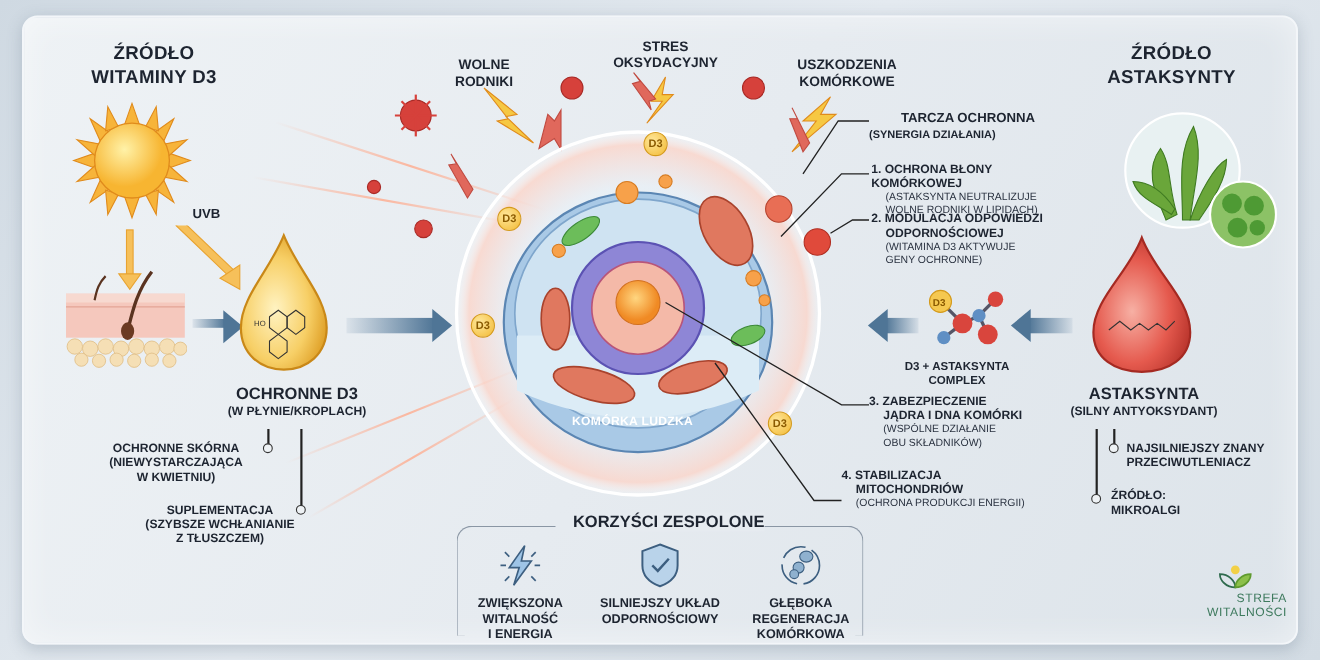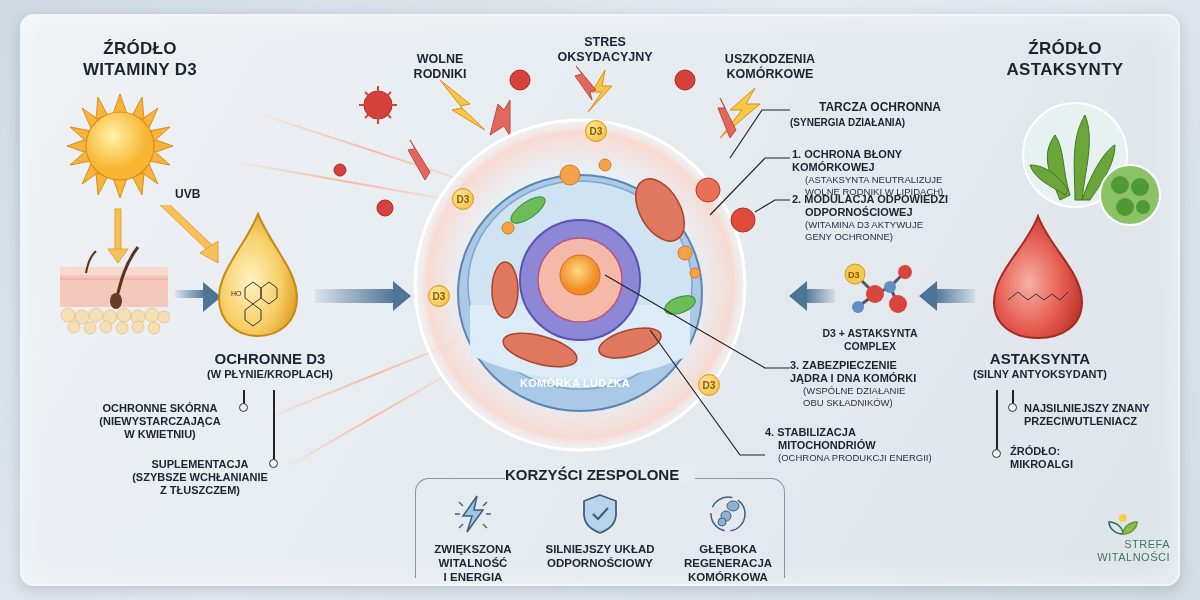--- a/index.html
+++ b/index.html
@@ -266,21 +266,21 @@
   <div class="small" style="margin-left:13px;">WOLNE RODNIKI W LIPIDACH)</div>
 </div>
 <div class="abs" style="left:792px;top:193px;width:170px;">
   <div class="sub">2. MODULACJA ODPOWIEDZI</div>
   <div class="sub" style="margin-left:13px;">ODPORNOŚCIOWEJ</div>
   <div class="small" style="margin-left:13px;">(WITAMINA D3 AKTYWUJE</div>
   <div class="small" style="margin-left:13px;">GENY OCHRONNE)</div>
 </div>
 <div class="abs" style="left:790px;top:359px;width:170px;">
   <div class="sub">3. ZABEZPIECZENIE</div>
-  <div class="sub" style="">JĄDRA I DNA KOMÓRKI</div>
+  <div class="sub" style="margin-left:13px;">JĄDRA I DNA KOMÓRKI</div>
   <div class="small" style="margin-left:13px;">(WSPÓLNE DZIAŁANIE</div>
   <div class="small" style="margin-left:13px;">OBU SKŁADNIKÓW)</div>
 </div>
 <div class="abs" style="left:765px;top:426px;width:200px;">
   <div class="sub">4. STABILIZACJA</div>
   <div class="sub" style="margin-left:13px;">MITOCHONDRIÓW</div>
   <div class="small" style="margin-left:13px;">(OCHRONA PRODUKCJI ENERGII)</div>
 </div>
 
 <div class="blue-arrow left" style="left:805px;top:289px;width:30px;"></div>
@@ -350,21 +350,21 @@
 <div class="abs" style="left:1024px;top:402px;width:150px;">
   <div class="sub">NAJSILNIEJSZY ZNANY</div>
   <div class="sub">PRZECIWUTLENIACZ</div>
 </div>
 <div class="abs" style="left:1010px;top:445px;width:100px;">
   <div class="sub">ŹRÓDŁO:</div>
   <div class="sub">MIKROALGI</div>
 </div>
 
 <div class="abs" style="left:415px;top:478px;width:370px;height:100px;border:1.5px solid #8a96a4;border-bottom:none;border-radius:14px 14px 0 0;"></div>
-<div class="abs" style="left:505px;top:466px;width:190px;text-align:left;background:#e6ebf0;font-weight:700;font-size:15px;">KORZYŚCI ZESPOLONE</div>
+<div class="abs" style="left:505px;top:466px;width:190px;text-align:right;background:#e6ebf0;font-weight:700;font-size:15px;">KORZYŚCI ZESPOLONE</div>
 
 <div class="benefit" style="left:413px;top:492px;">
   <svg class="icon" viewBox="0 0 44 44">
     <polygon points="26,4 12,24 21,24 16,40 32,18 23,18" fill="#9ec4e6" stroke="#3d5f80" stroke-width="1.5"></polygon>
     <g stroke="#3d5f80" stroke-width="1.5">
         <line x1="4" y1="22" x2="9" y2="22"></line>
         <line x1="35" y1="22" x2="40" y2="22"></line>
         <line x1="8" y1="10" x2="12" y2="14"></line>
         <line x1="36" y1="10" x2="32" y2="14"></line>
         <line x1="8" y1="36" x2="12" y2="32"></line>

